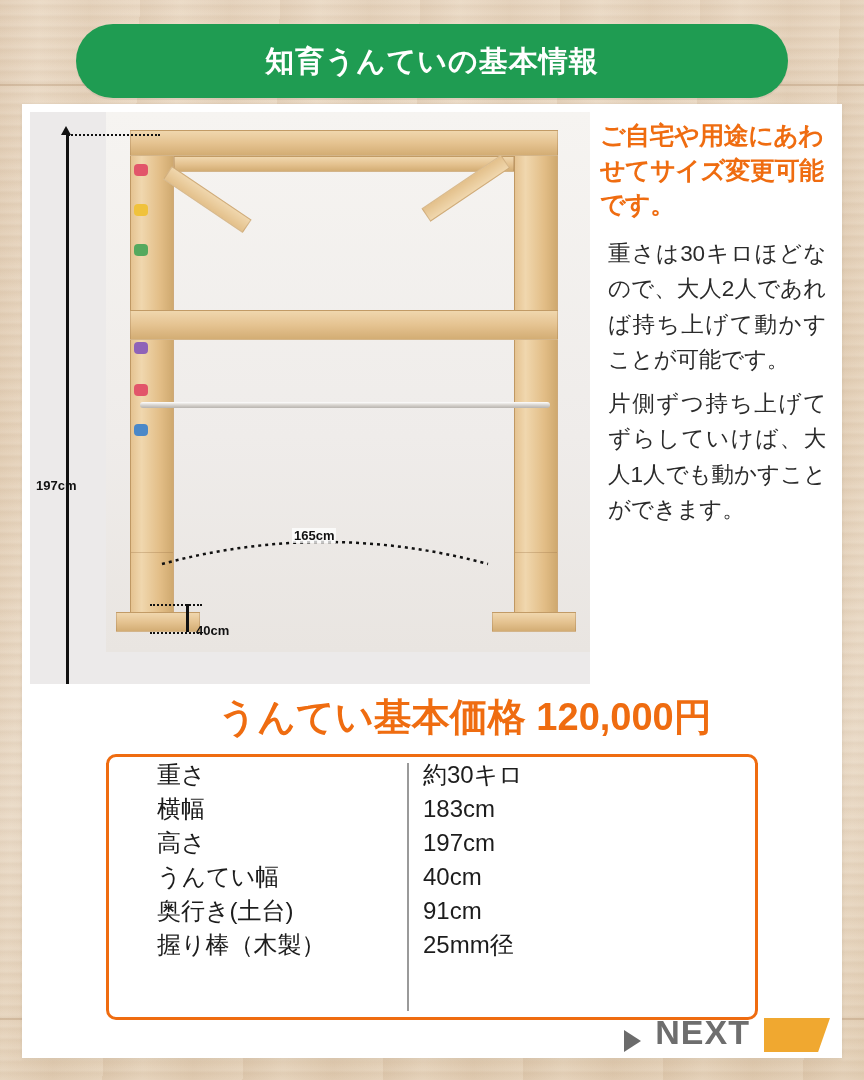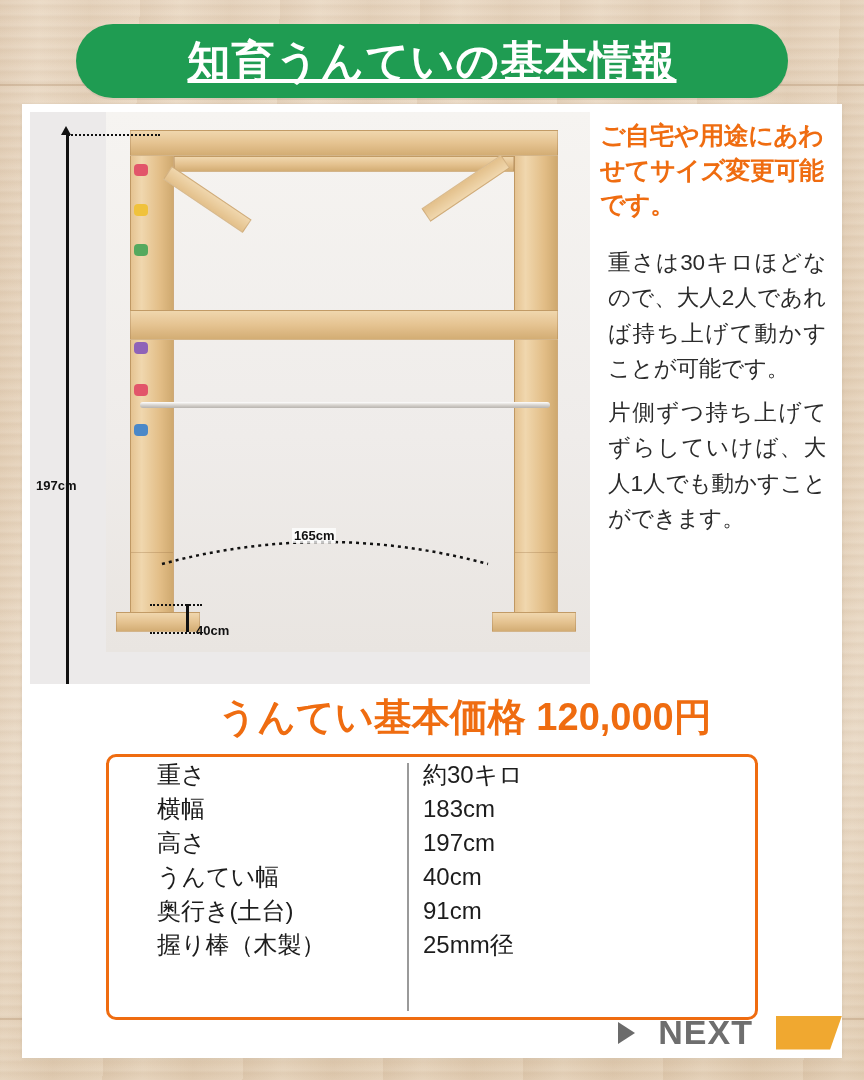--- a/index.html
+++ b/index.html
@@ -46,25 +46,24 @@
     height: 74px;
     background: #1f9c52;
     border-radius: 37px;
     display: flex;
     align-items: center;
     justify-content: center;
     box-shadow: 0 2px 0 rgba(0,0,0,0.05);
   }
   .title-text {
     color: #ffffff;
-    font-size: 43px;
+    font-size: 29px;
     font-weight: bold;
     letter-spacing: 1px;
     line-height: 1;
-    text-decoration: underline;
   }
   
   .card {
     position: absolute;
     left: 22px;
     top: 104px;
     width: 820px;
     height: 954px;
     background: #ffffff;
     box-shadow: 0 1px 4px rgba(0,0,0,0.06);
@@ -173,21 +172,21 @@
     left: 578px;
     top: 14px;
     width: 234px;
   }
   .lead {
     color: #ef6c10;
     font-size: 25px;
     font-weight: bold;
     line-height: 1.38;
     letter-spacing: -0.5px;
-    margin-bottom: 23px;
+    margin-bottom: 14px;
   }
   .body-text {
     color: #2b2b2b;
     font-size: 22.5px;
     line-height: 1.58;
     letter-spacing: -0.2px;
     text-align: justify;
   }
   .body-text p { margin: 8px; }
   
@@ -237,25 +236,25 @@
     padding: 1.5px 0;
     vertical-align: top;
     line-height: 1.3;
   }
   .spec-table td.label { padding-left: 48px; width: 246px; }
   .spec-table td.value { padding-left: 20px; }
   .sub-value { font-size: 23px; padding-left: 14px; }
   
   .next-wrap {
     position: absolute;
-    right: 0;
+    right: 12px;
     bottom: 6px;
     display: flex;
-    align-items: center;
-    gap: 23px;
+    align-items: flex-end;
+    gap: 14px;
   }
   .next-tri {
     width: 0; height: 0;
     border-top: 11px solid transparent;
     border-bottom: 11px solid transparent;
     border-left: 17px solid #6b6b6b;
   }
   .next-label {
     font-size: 34px;
     font-weight: bold;

